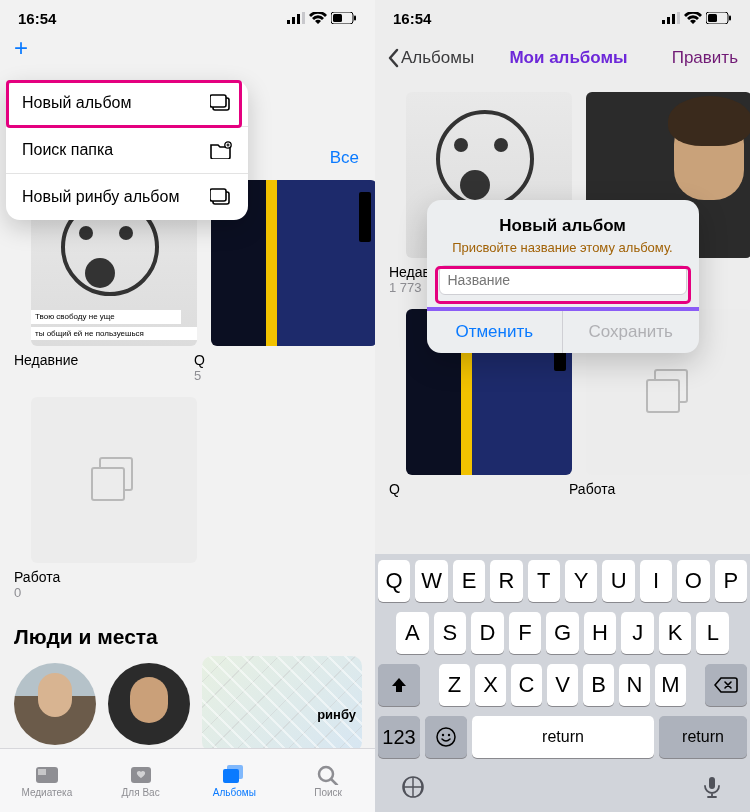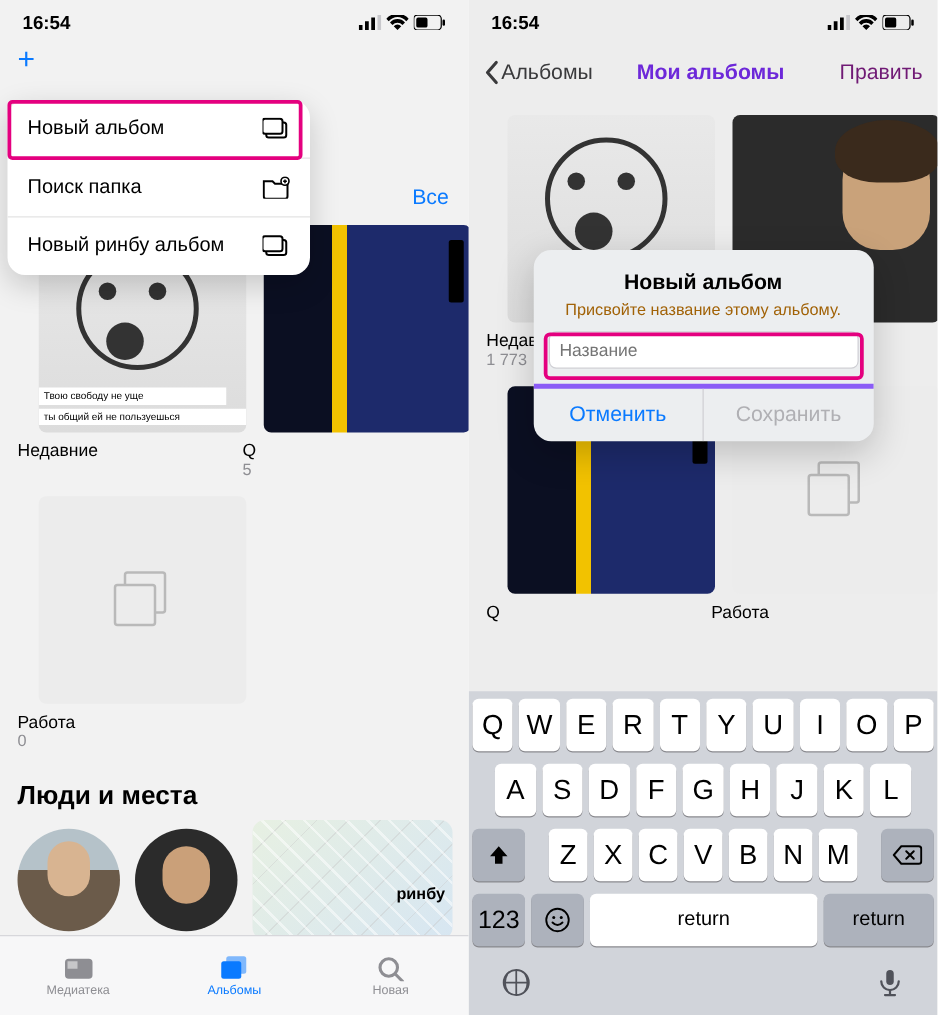--- a/index.html
+++ b/index.html
@@ -189,33 +189,40 @@
   </div>
 
   <div class="tabbar">
     <div class="tab">
       <svg>
             <rect x="2" y="4" width="22" height="16" rx="3" fill="#8e8e93"></rect>
             <rect x="4" y="6" width="8" height="6" fill="#fff" opacity=".5"></rect>
           </svg>
       <span>Медиатека</span>
     </div>
+    <div class="tab">
+      <svg>
+            <rect x="3" y="4" width="20" height="16" rx="3" fill="#8e8e93"></rect>
+            <path d="M13 9c-1-2-5-1-4 2 1 2 4 4 4 4s3-2 4-4c1-3-3-4-4-2z" fill="#fff" opacity=".6"></path>
+          </svg>
+      <span>Для Вас</span>
+    </div>
     <div class="tab active">
       <svg>
             <rect x="6" y="2" width="16" height="14" rx="2" fill="#0a7aff" opacity=".5"></rect>
             <rect x="2" y="6" width="16" height="14" rx="2" fill="#0a7aff"></rect>
           </svg>
       <span>Альбомы</span>
     </div>
     <div class="tab">
       <svg>
             <circle cx="11" cy="11" r="7" fill="none" stroke="#8e8e93" stroke-width="2.5"></circle>
             <line x1="16" y1="16" x2="22" y2="22" stroke="#8e8e93" stroke-width="2.5" stroke-linecap="round"></line>
           </svg>
-      <span>Новая</span>
+      <span>Поиск</span>
     </div>
   </div>
 </div>
 
 <div class="phone right">
   <div class="statusbar">
     <span>16:54</span>
     <div class="status-icons">
       <span class="sig">
             <svg width="18" height="12">

